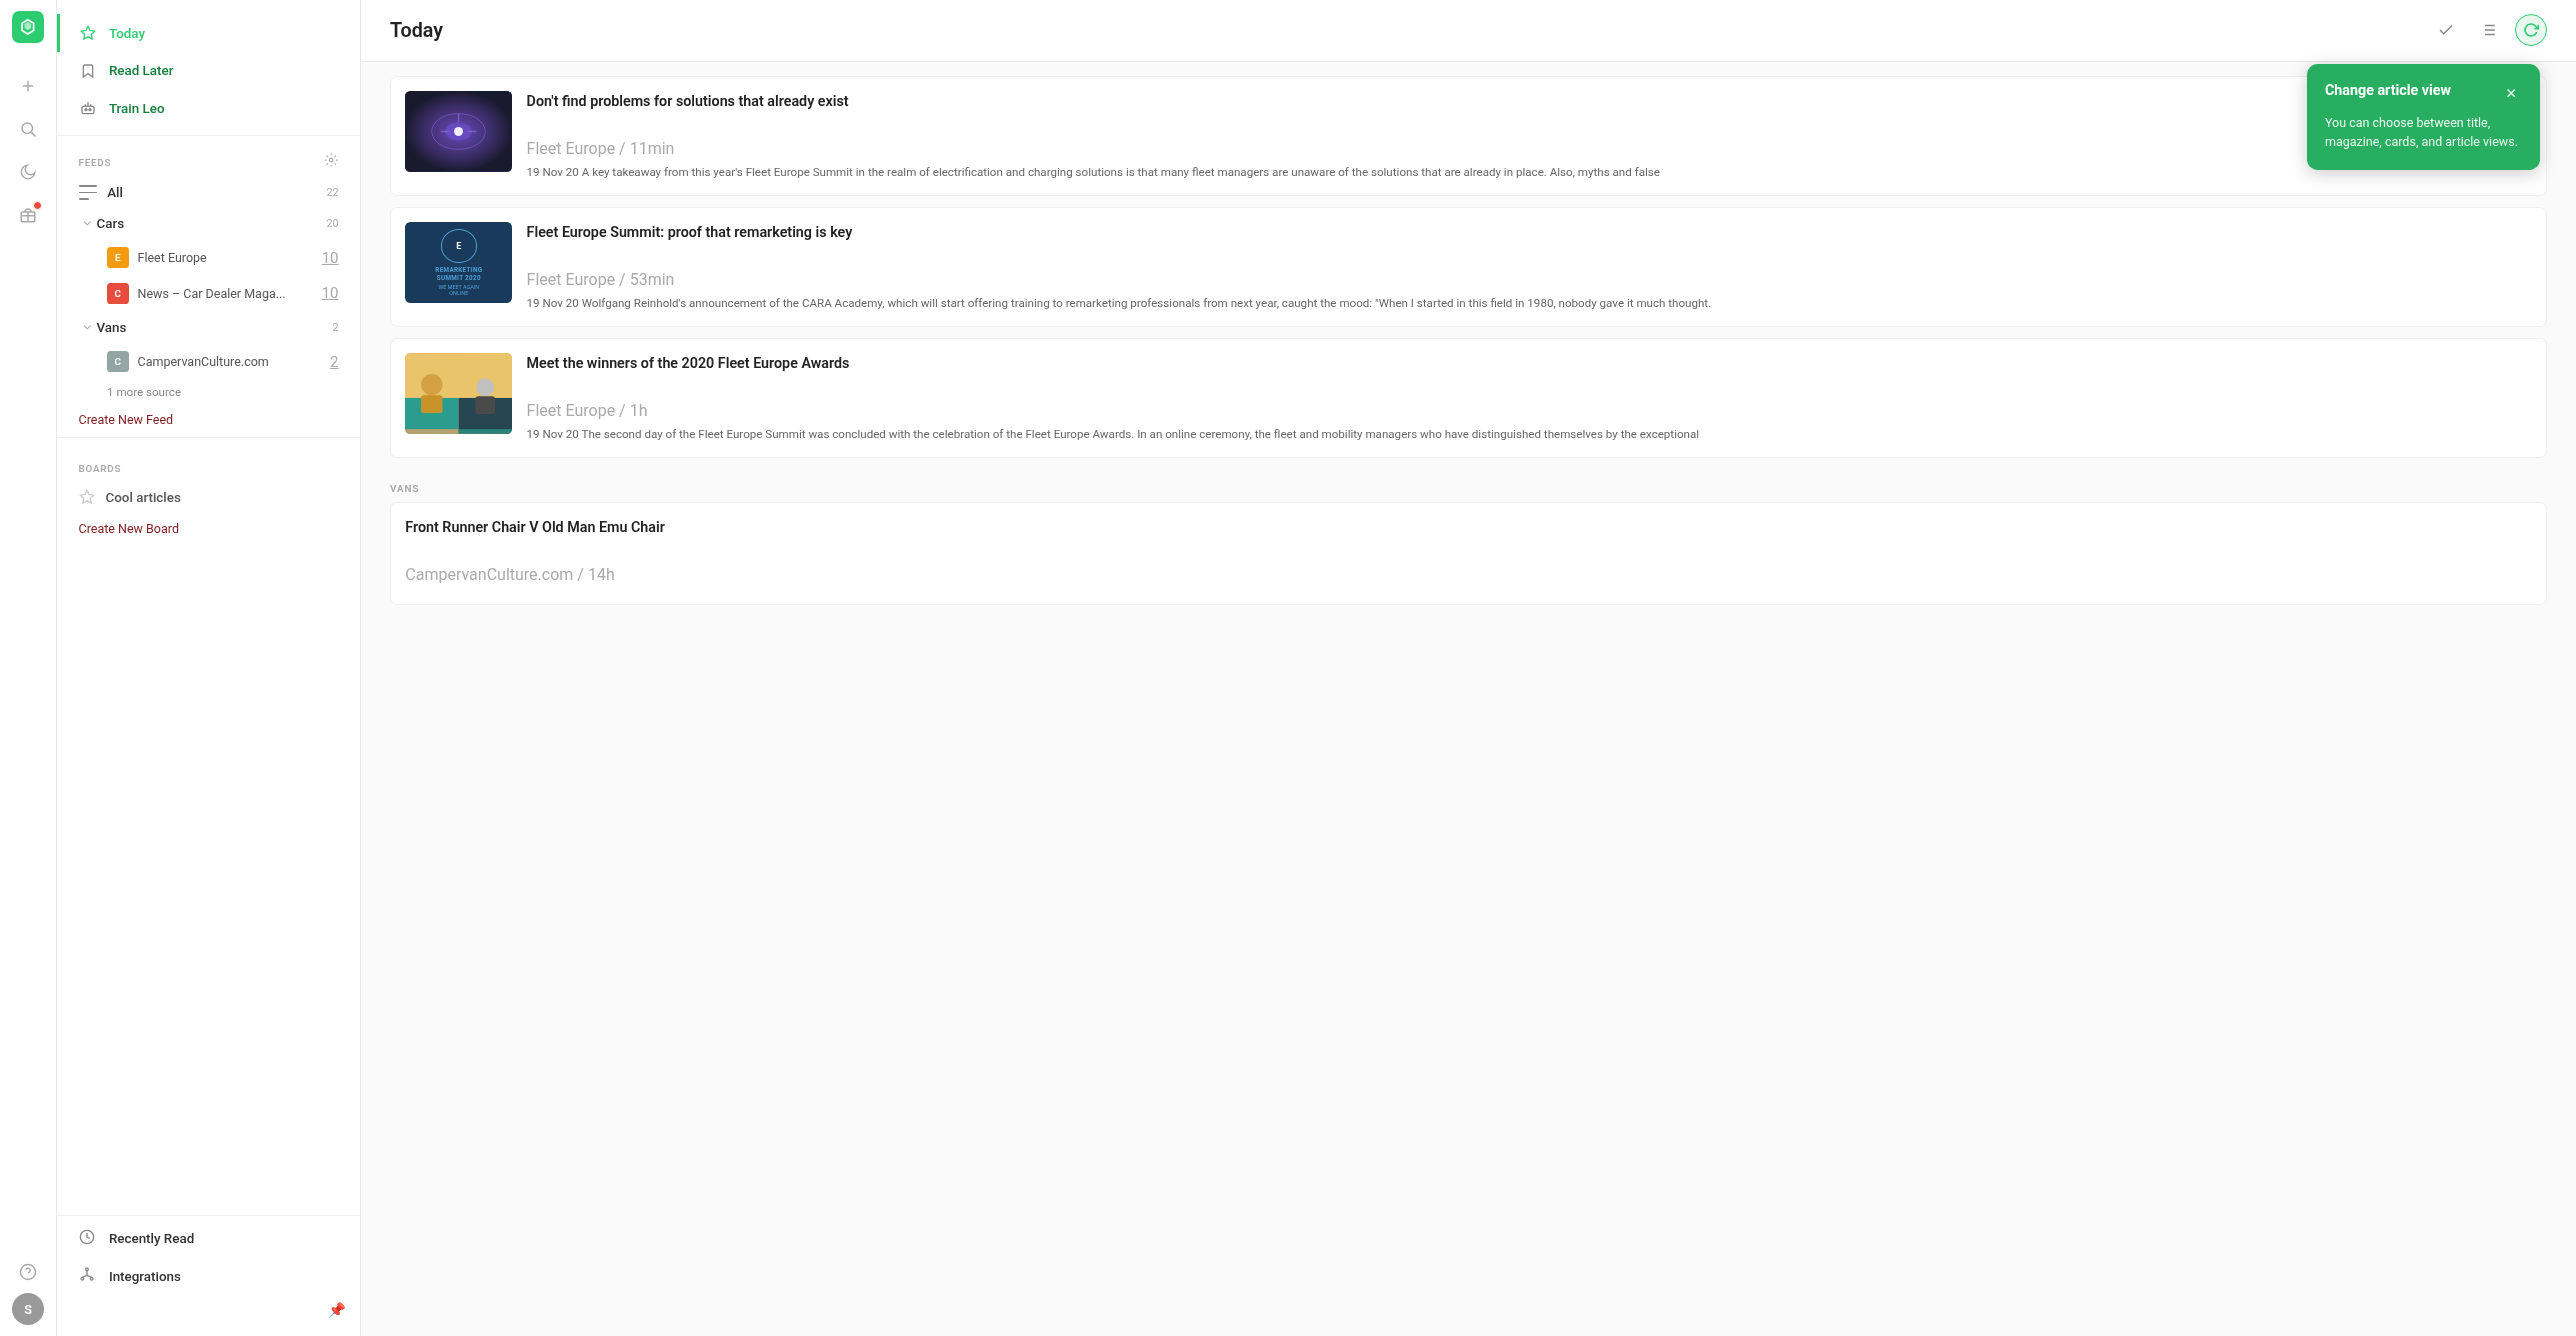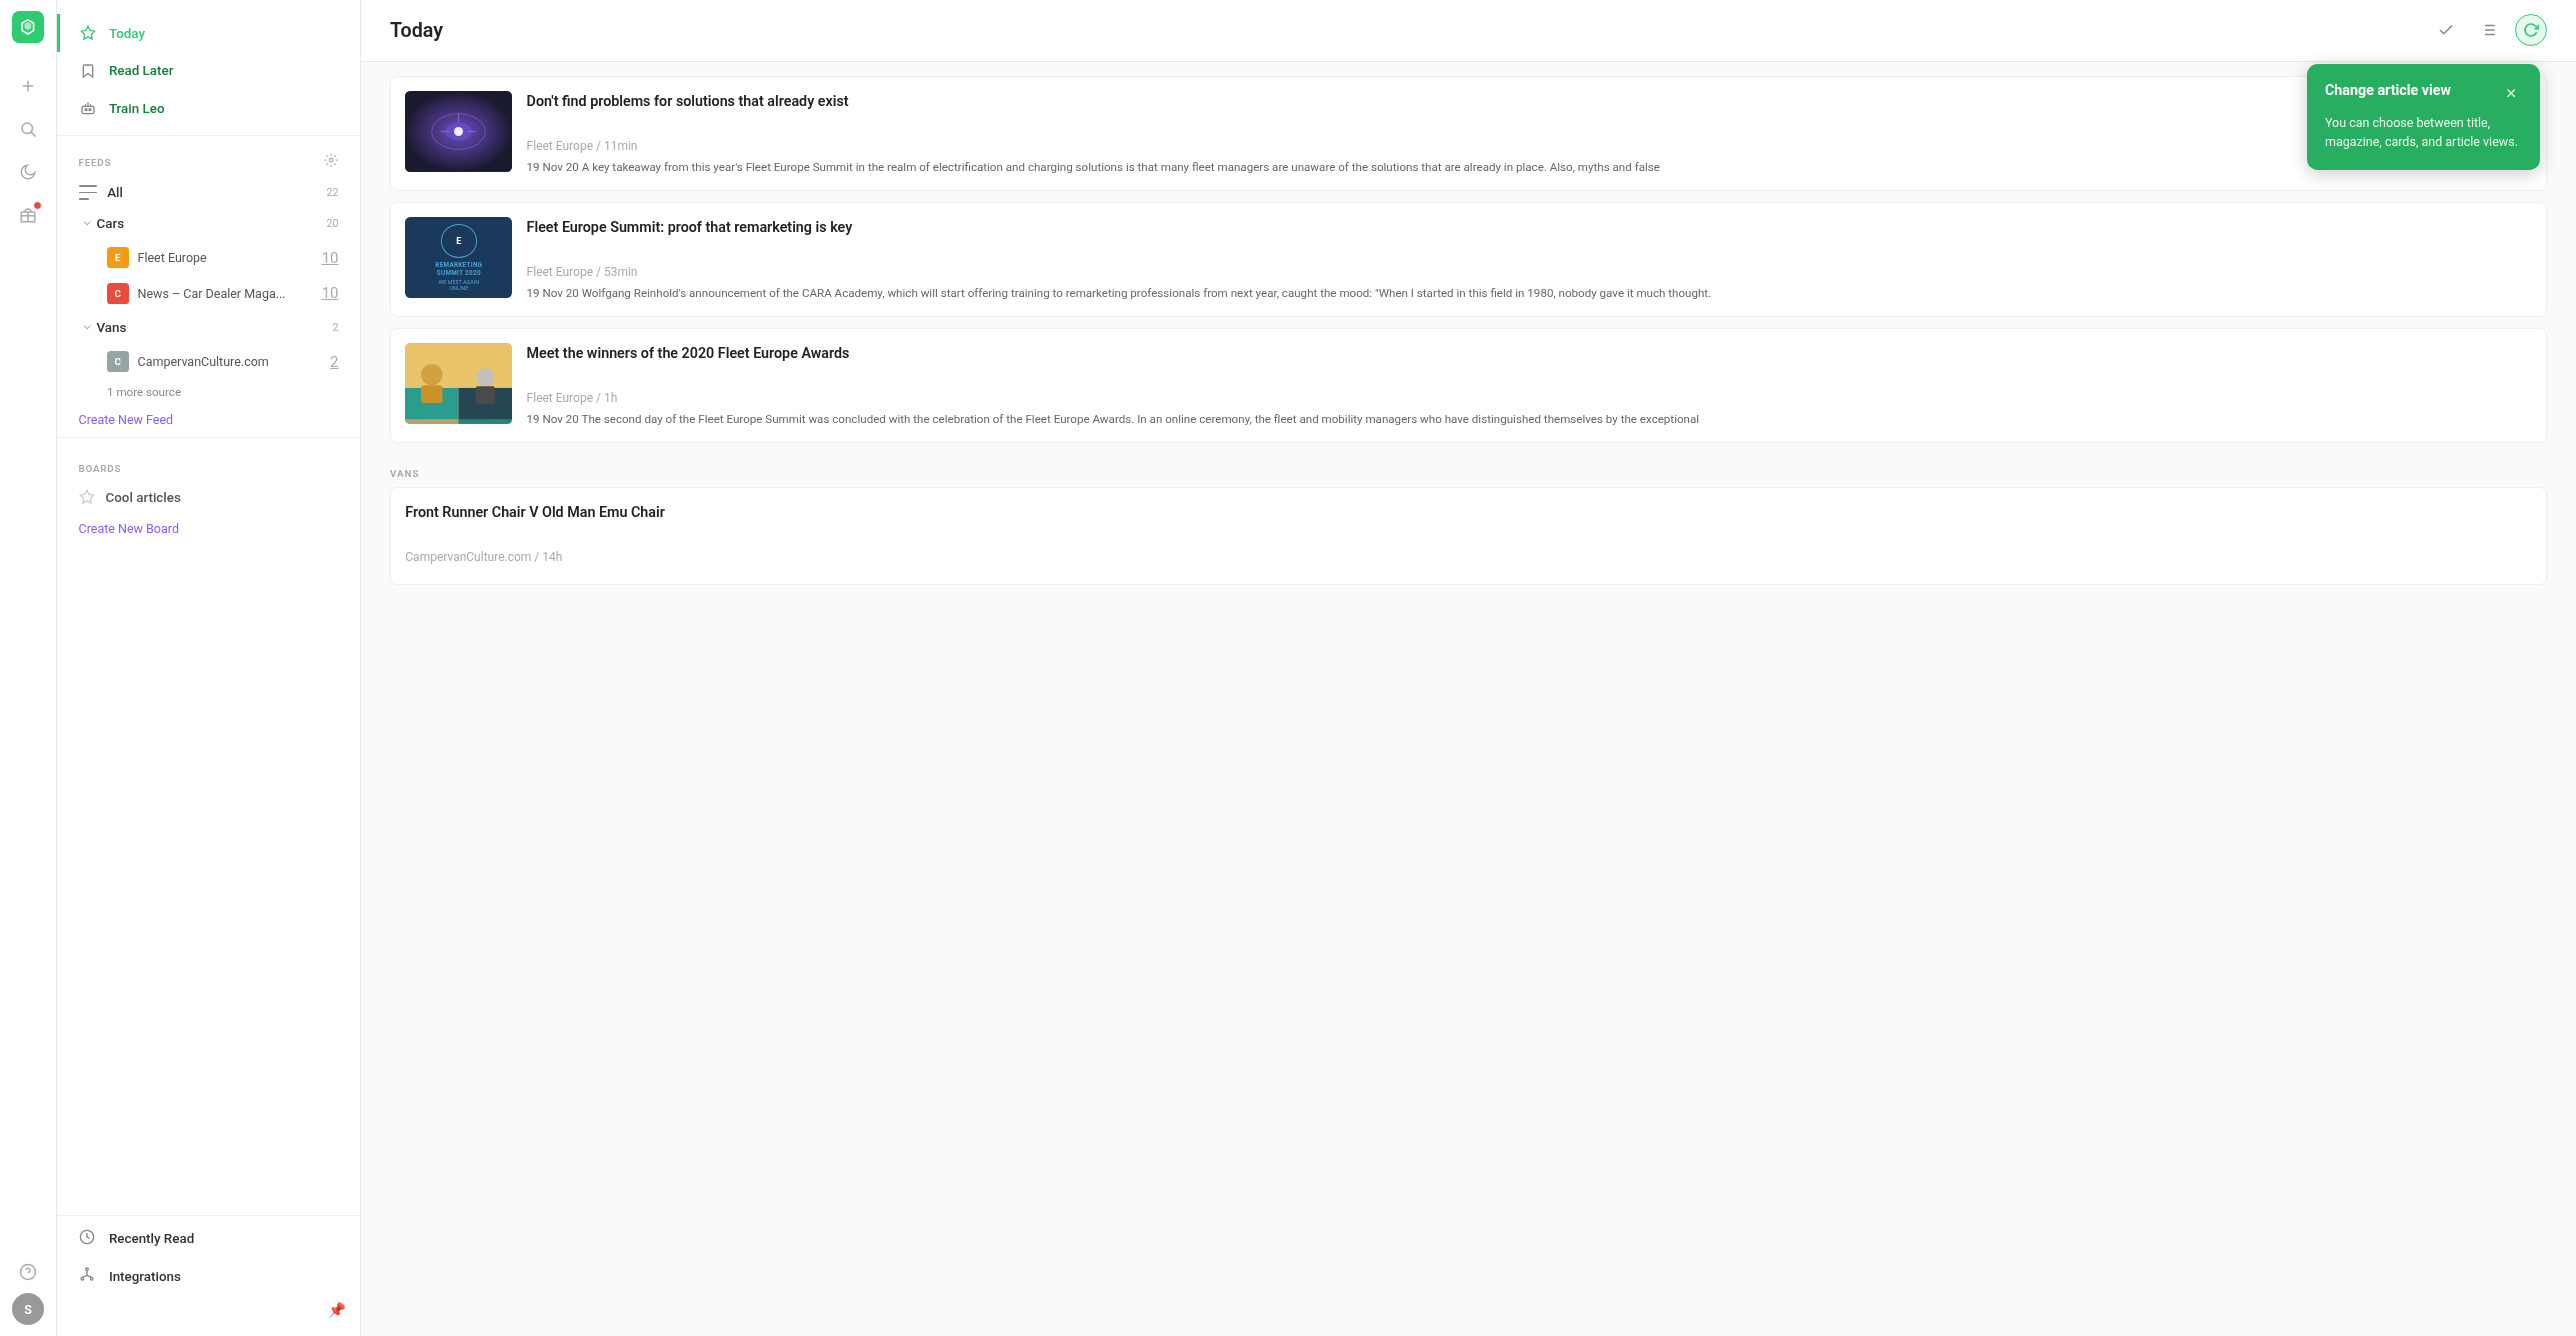--- a/index.html
+++ b/index.html
@@ -162,21 +162,21 @@
     .more-source {
       padding: 5.4px 21.5px 5.4px 50px;
       font-size: 11.6px;
       color: #888;
       cursor: pointer;
     }
 
     .create-link {
       padding: 7.2px 21.5px;
       font-size: 12.5px;
-      color: #8b5cf6;
+      color: #7f1d1d;
       cursor: pointer;
       display: flex;
       align-items: center;
       gap: 5.4px;
     }
 
     .boards-section { margin-top: 7.2px; }
     .board-item {
       display: flex;
       align-items: center;
@@ -281,21 +281,21 @@
 
     .article-content { flex: 1; }
     .article-title {
       font-size: 14.3px;
       font-weight: 600;
       color: #222;
       line-height: 1.4;
       margin-bottom: 3.6px;
     }
     .article-meta {
-      font-size: 12px;
+      font-size: 16px;
       color: #aaa;
       margin-bottom: 5.4px;
       margin-top: 28px;
     }
     .article-excerpt {
       font-size: 11.6px;
       color: #666;
       line-height: 1.5;
       display: -webkit-box;
       -webkit-line-clamp: 3;

